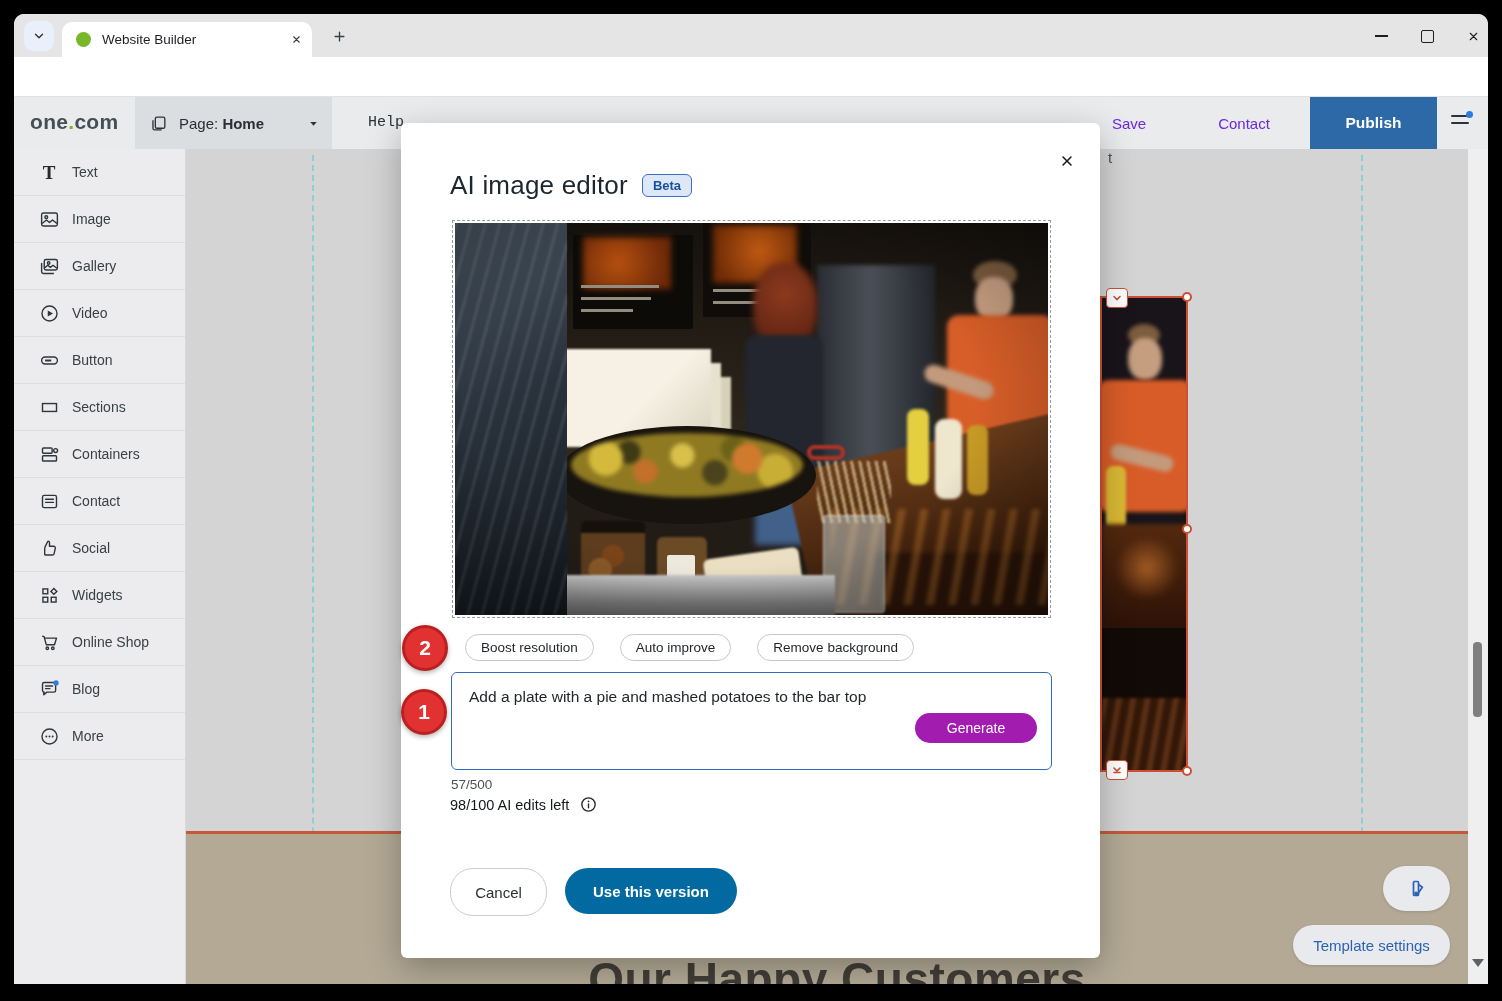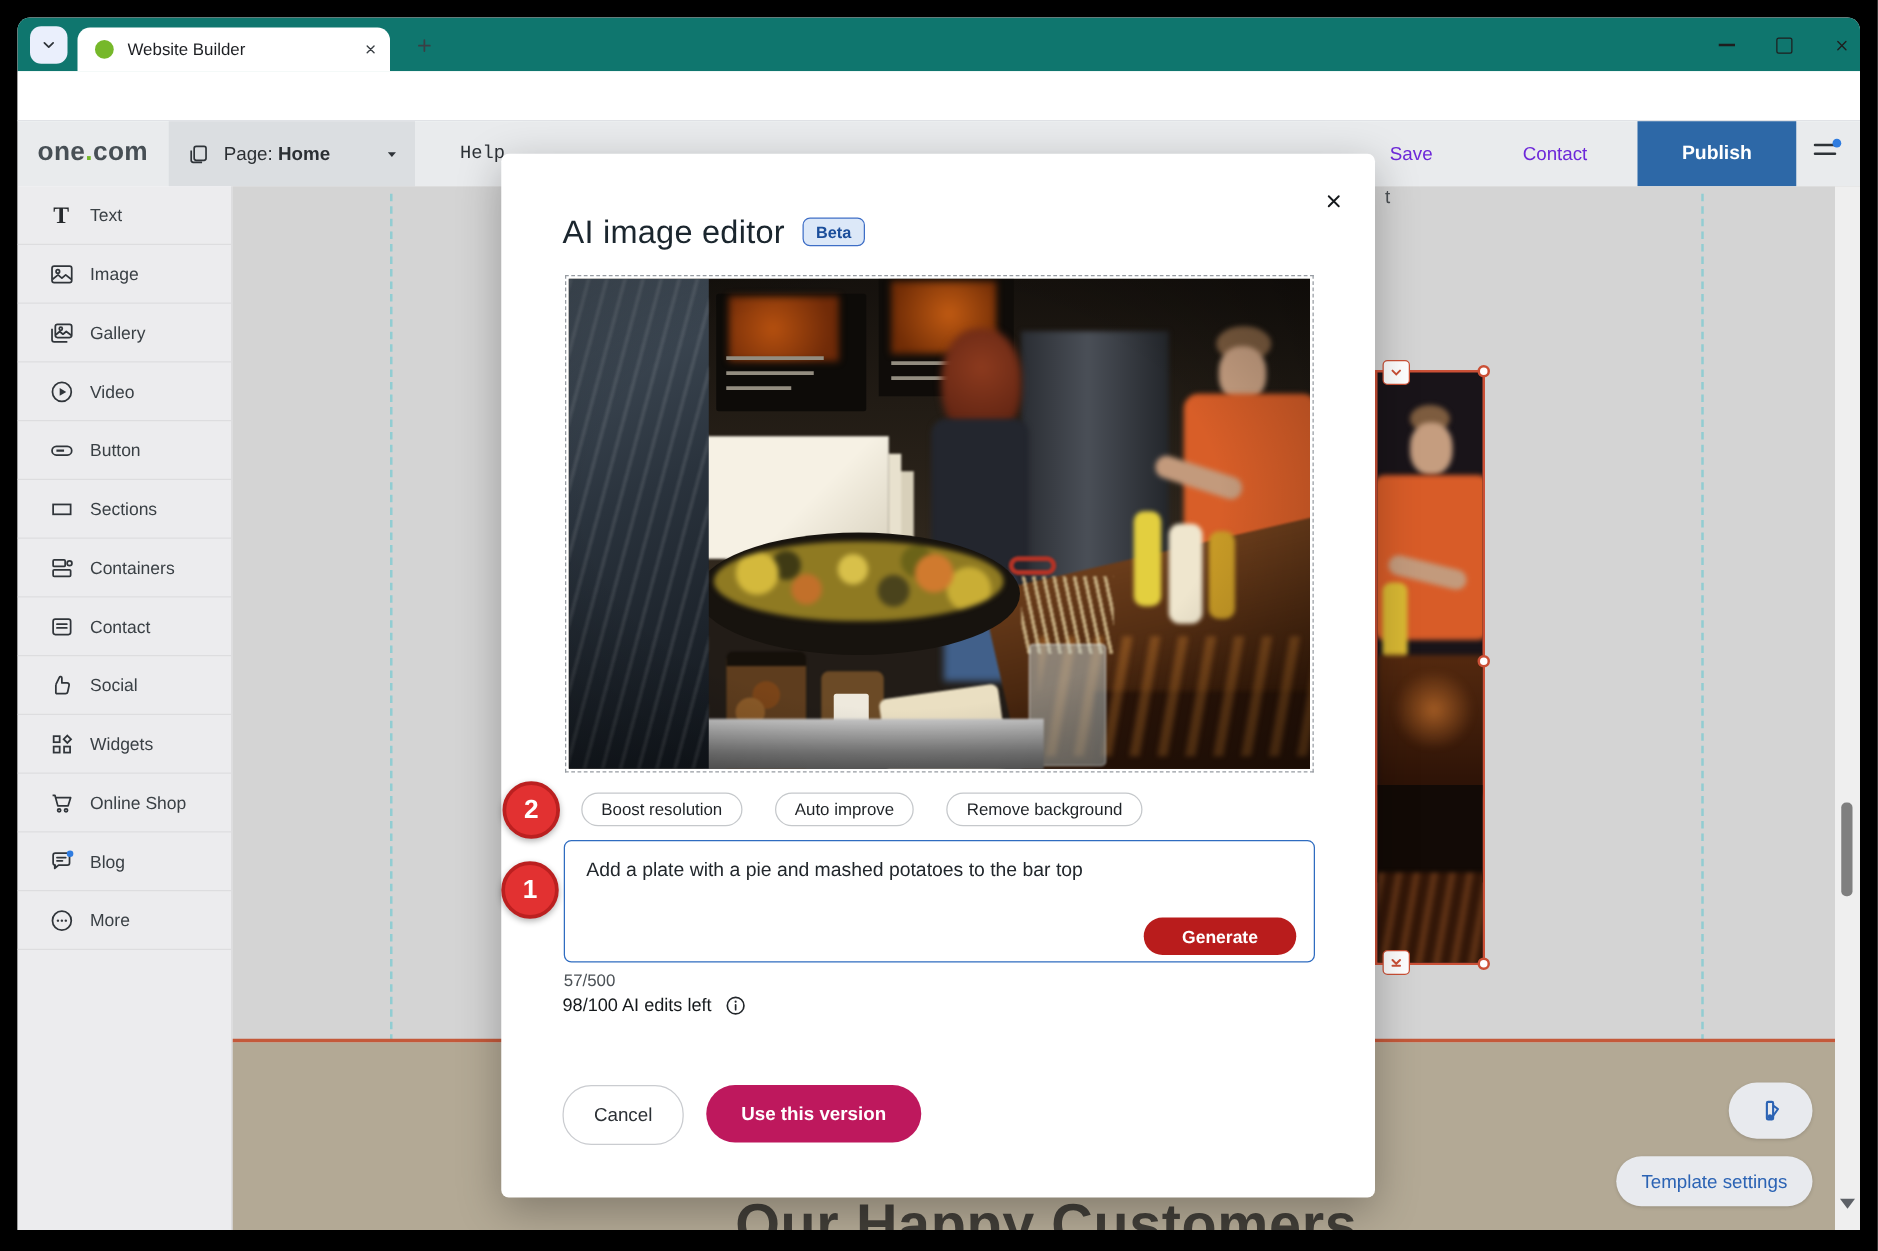--- a/index.html
+++ b/index.html
@@ -5,21 +5,21 @@
   html,body{margin:0;padding:0;width:1502px;height:1001px;background:#000;overflow:hidden;
     font-family:"Liberation Sans",sans-serif;-webkit-font-smoothing:antialiased;}
   .abs{position:absolute;}
   svg{display:block;}
 
   
   .window{position:absolute;left:14px;top:14px;width:1474px;height:970px;background:#fff;
     border-radius:10px 10px 0 0;overflow:hidden;}
 
   
-  .tabstrip{position:absolute;left:0;top:0;width:1474px;height:43px;background:#0f766e;}
+  .tabstrip{position:absolute;left:0;top:0;width:1474px;height:43px;background:#e5e5e5;}
   .tab-search-btn{position:absolute;left:10px;top:7px;width:30px;height:30px;border-radius:9px;background:#eaeffc;
     display:flex;align-items:center;justify-content:center;}
   .tab{position:absolute;left:48px;top:8px;width:250px;height:35px;background:#fff;border-radius:10px 10px 0 0;
     display:flex;align-items:center;padding:0 10px 0 14px;box-sizing:border-box;}
   .favicon{width:15px;height:15px;border-radius:50%;background:#76b82a;flex:0 0 auto;}
   .tab-title{flex:1;margin-left:11px;font-size:13.5px;color:#1d1f23;white-space:nowrap;overflow:hidden;}
   .newtab{position:absolute;left:312px;top:9px;width:27px;height:27px;display:flex;align-items:center;justify-content:center;border-radius:50%;}
   .winctl{position:absolute;top:8px;width:30px;height:28px;display:flex;align-items:center;justify-content:center;}
   .ctl-min-bar{width:13px;height:1.6px;background:#1e1e1e;}
   .ctl-max-box{width:11px;height:11px;border:1.6px solid #1e1e1e;border-radius:2px;}
@@ -135,27 +135,27 @@
   .p-steeltop{left:108px;top:352px;width:272px;height:46px;background:linear-gradient(180deg,#c9c9c9,#7a7a7a 60%,#555);filter:blur(1px);}
   .p-wood{left:330px;top:252px;width:330px;height:210px;background:linear-gradient(180deg,#6b3d1b,#3a1d0a 60%,#1d0d04);border-radius:12px;transform:rotate(-13deg);transform-origin:left top;filter:blur(1px);}
   .p-wood2{left:420px;top:330px;width:180px;height:70px;background:#2a1408;filter:blur(2px);}
   .p-woodglow{left:376px;top:286px;width:224px;height:96px;background:repeating-linear-gradient(100deg,rgba(255,160,60,.28) 0 8px,transparent 8px 22px);filter:blur(2px);}
   .p-vig{left:0;top:0;width:100%;height:100%;background:radial-gradient(ellipse at 45% 45%,transparent 55%,rgba(0,0,0,.38));}
 
   .m-chips{position:absolute;left:64px;top:511px;display:flex;gap:26px;}
   .chip{display:flex;align-items:center;border:1px solid #c5c8cb;border-radius:15px;background:#fff;padding:5px 15px;font-size:13.5px;color:#1f2327;}
   .m-textarea{position:absolute;left:50px;top:549px;width:601px;height:98px;border:1.5px solid #2f6cc0;border-radius:6px;box-sizing:border-box;background:#fff;}
   .m-prompt{position:absolute;left:17px;top:14px;right:17px;font-size:15.5px;color:#22272c;line-height:1.35;}
-  .m-generate{position:absolute;right:14px;bottom:5px;width:122px;height:30px;border-radius:15px;background:#b91c1c;color:#fff;
-    display:flex;align-items:center;justify-content:center;font-size:14px;font-weight:700;}
+  .m-generate{position:absolute;right:14px;bottom:26px;width:122px;height:30px;border-radius:15px;background:#a21caf;color:#fff;
+    display:flex;align-items:center;justify-content:center;font-size:14px;font-weight:400;}
   .m-counter{position:absolute;left:50px;top:654px;width:601px;text-align:left;font-size:13.5px;color:#4b5156;}
   .m-edits{position:absolute;left:49px;top:672px;display:flex;align-items:center;gap:10px;font-size:14.5px;font-weight:500;color:#14181b;}
   .m-actions{position:absolute;left:49px;top:745px;display:flex;gap:18px;}
   .btn-cancel{width:95px;height:46px;border-radius:23px;border:1px solid #caccd0;background:#fff;display:flex;align-items:center;justify-content:center;font-size:15px;color:#2b3035;}
-  .btn-use{padding:0 28px;height:46px;border-radius:23px;background:#be185d;display:flex;align-items:center;justify-content:center;font-size:15px;font-weight:700;color:#fff;}
+  .btn-use{padding:0 28px;height:46px;border-radius:23px;background:#0369a1;display:flex;align-items:center;justify-content:center;font-size:15px;font-weight:700;color:#fff;}
 
   
   .anno{position:absolute;width:46px;height:46px;border-radius:50%;background:#e23131;border:3px solid #bb2020;box-sizing:border-box;
     display:flex;align-items:center;justify-content:center;color:#fff;font-size:21px;font-weight:700;z-index:40;box-shadow:0 2px 5px rgba(0,0,0,.3);}
 </style>
 </head>
 <body>
 
 <div class="window">
 

